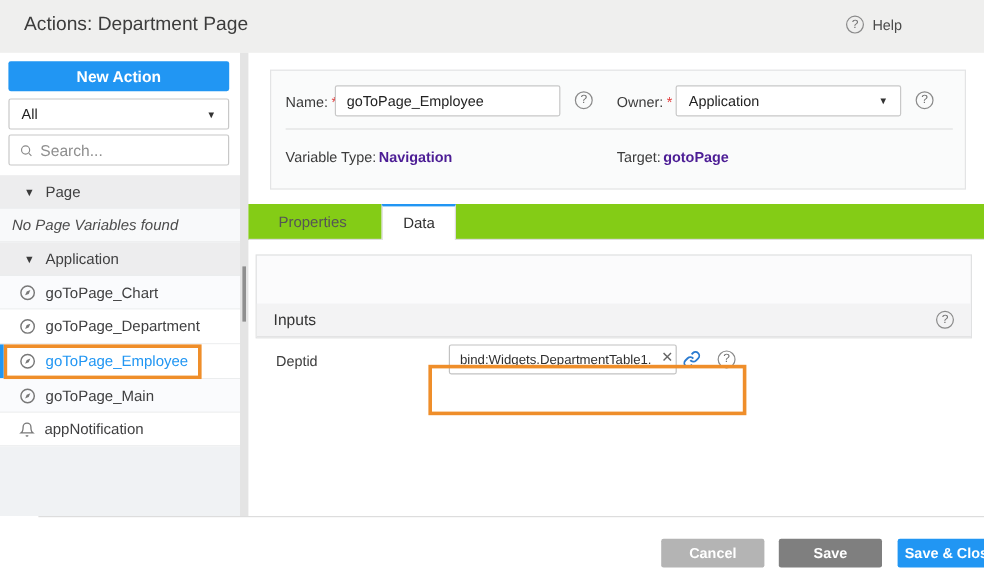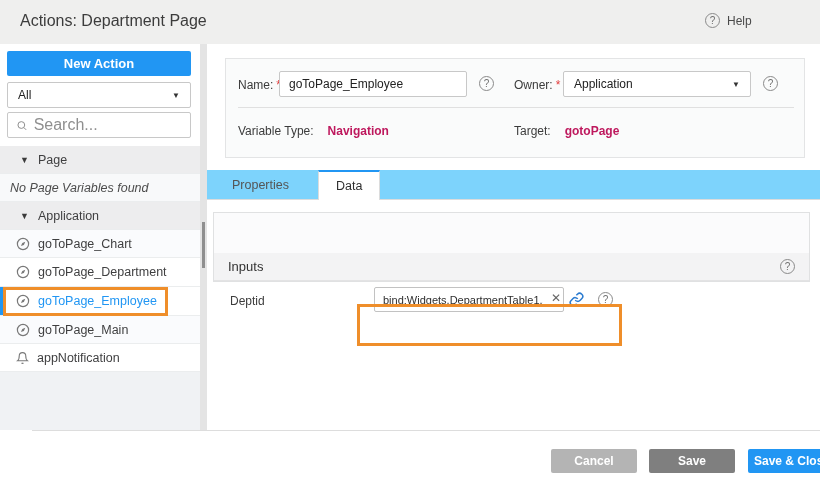--- a/index.html
+++ b/index.html
@@ -18,21 +18,21 @@
   
   .btn-new { position:absolute; left:7px; top:51px; width:184px; height:25px; background:#2196f3;
              color:#fff; font-size:13px; font-weight:bold; border:none; border-radius:2px;
              font-family:inherit; cursor:pointer; }
   .select-box { border:1px solid #c8c8c8; background:#fff; font-size:12px; color:#222;
                 display:flex; align-items:center; padding:0 10px; border-radius:2px; cursor:pointer; }
   .sb-filter { position:absolute; left:7px; top:82px; width:184px; height:26px; }
   .caret { margin-left:auto; font-size:8px; color:#333; }
   .search-box { position:absolute; left:7px; top:112px; width:184px; height:26px; border:1px solid #c8c8c8;
                 border-radius:2px; background:#fff; display:flex; align-items:center; padding:0 8px; gap:6px; }
-  .search-box input { border:none; outline:none; font-size:16px; width:100%; color:#333; background:transparent;
+  .search-box input { border:none; outline:none; font-size:13px; width:100%; color:#333; background:transparent;
                       font-family:inherit; }
   .search-box input::placeholder { color:#8f8f8f; }
 
   .trow { position:absolute; left:0; width:200px; height:28px; border-bottom:1px solid #ebedee;
           display:flex; align-items:center; font-size:12.5px; color:#3f3f40; }
   .tgroup { background:#ededee; padding-left:20px; gap:9px; cursor:pointer; }
   .tri { font-size:9px; color:#3b3b3b; }
   .tempty { background:#f8f9fa; font-style:italic; padding-left:10px; color:#4c4c4c; }
   .titem { background:#fff; padding-left:16px; gap:8px; cursor:pointer; }
   .titem.alt { background:#fafbfd; }
@@ -48,24 +48,24 @@
 
   
   .form-panel { position:absolute; left:225px; top:58px; width:580px; height:100px;
                 background:#fafbfb; border:1px solid #e3e4e5; }
   .flabel { position:absolute; font-size:12px; color:#3b3b3b; }
   .req { color:#e23b3b; margin-left:3px; }
   .text-input { position:absolute; border:1px solid #c8c8c8; border-radius:2px; font-size:12px;
                 color:#222; padding:0 9px; background:#fff; font-family:inherit; outline:none; }
   .fp-divider { position:absolute; left:12px; top:48px; width:556px; height:1px; background:#e0e0e0; }
   .meta { position:absolute; font-size:12px; color:#3b3b3b; }
-  .meta b { color:#be185d; margin-left:14px; }
-
-  
-  .tabbar { position:absolute; left:207px; top:170px; width:613px; height:30px; background:#7dd3fc;
+  .meta b { color:#4c1d95; margin-left:2px; }
+
+  
+  .tabbar { position:absolute; left:207px; top:170px; width:613px; height:30px; background:#84cc16;
             border-bottom:1px solid #dcdcdc; display:flex; align-items:stretch; padding-left:8px; }
   .tab { font-size:12.5px; color:#555; display:flex; align-items:center; padding:0 17px; cursor:pointer; }
   .tab.active { background:#fff; color:#2f2f2f; border-left:1px solid #dcdcdc; border-right:1px solid #dcdcdc;
                 border-top:2px solid #2196f3; margin-bottom:-1px;margin-left:12px; }
 
   
   .inputs-section { position:absolute; left:213px; top:212px; width:597px; height:70px;
                     border:1px solid #e0e1e2; background:#fbfbfc; }
   .inputs-header { height:28px; background:#f3f3f4; border-bottom:1px solid #e3e3e4; display:flex;
                    align-items:center; padding:0 14px; font-size:13px; color:#333;margin-top:40px; }

